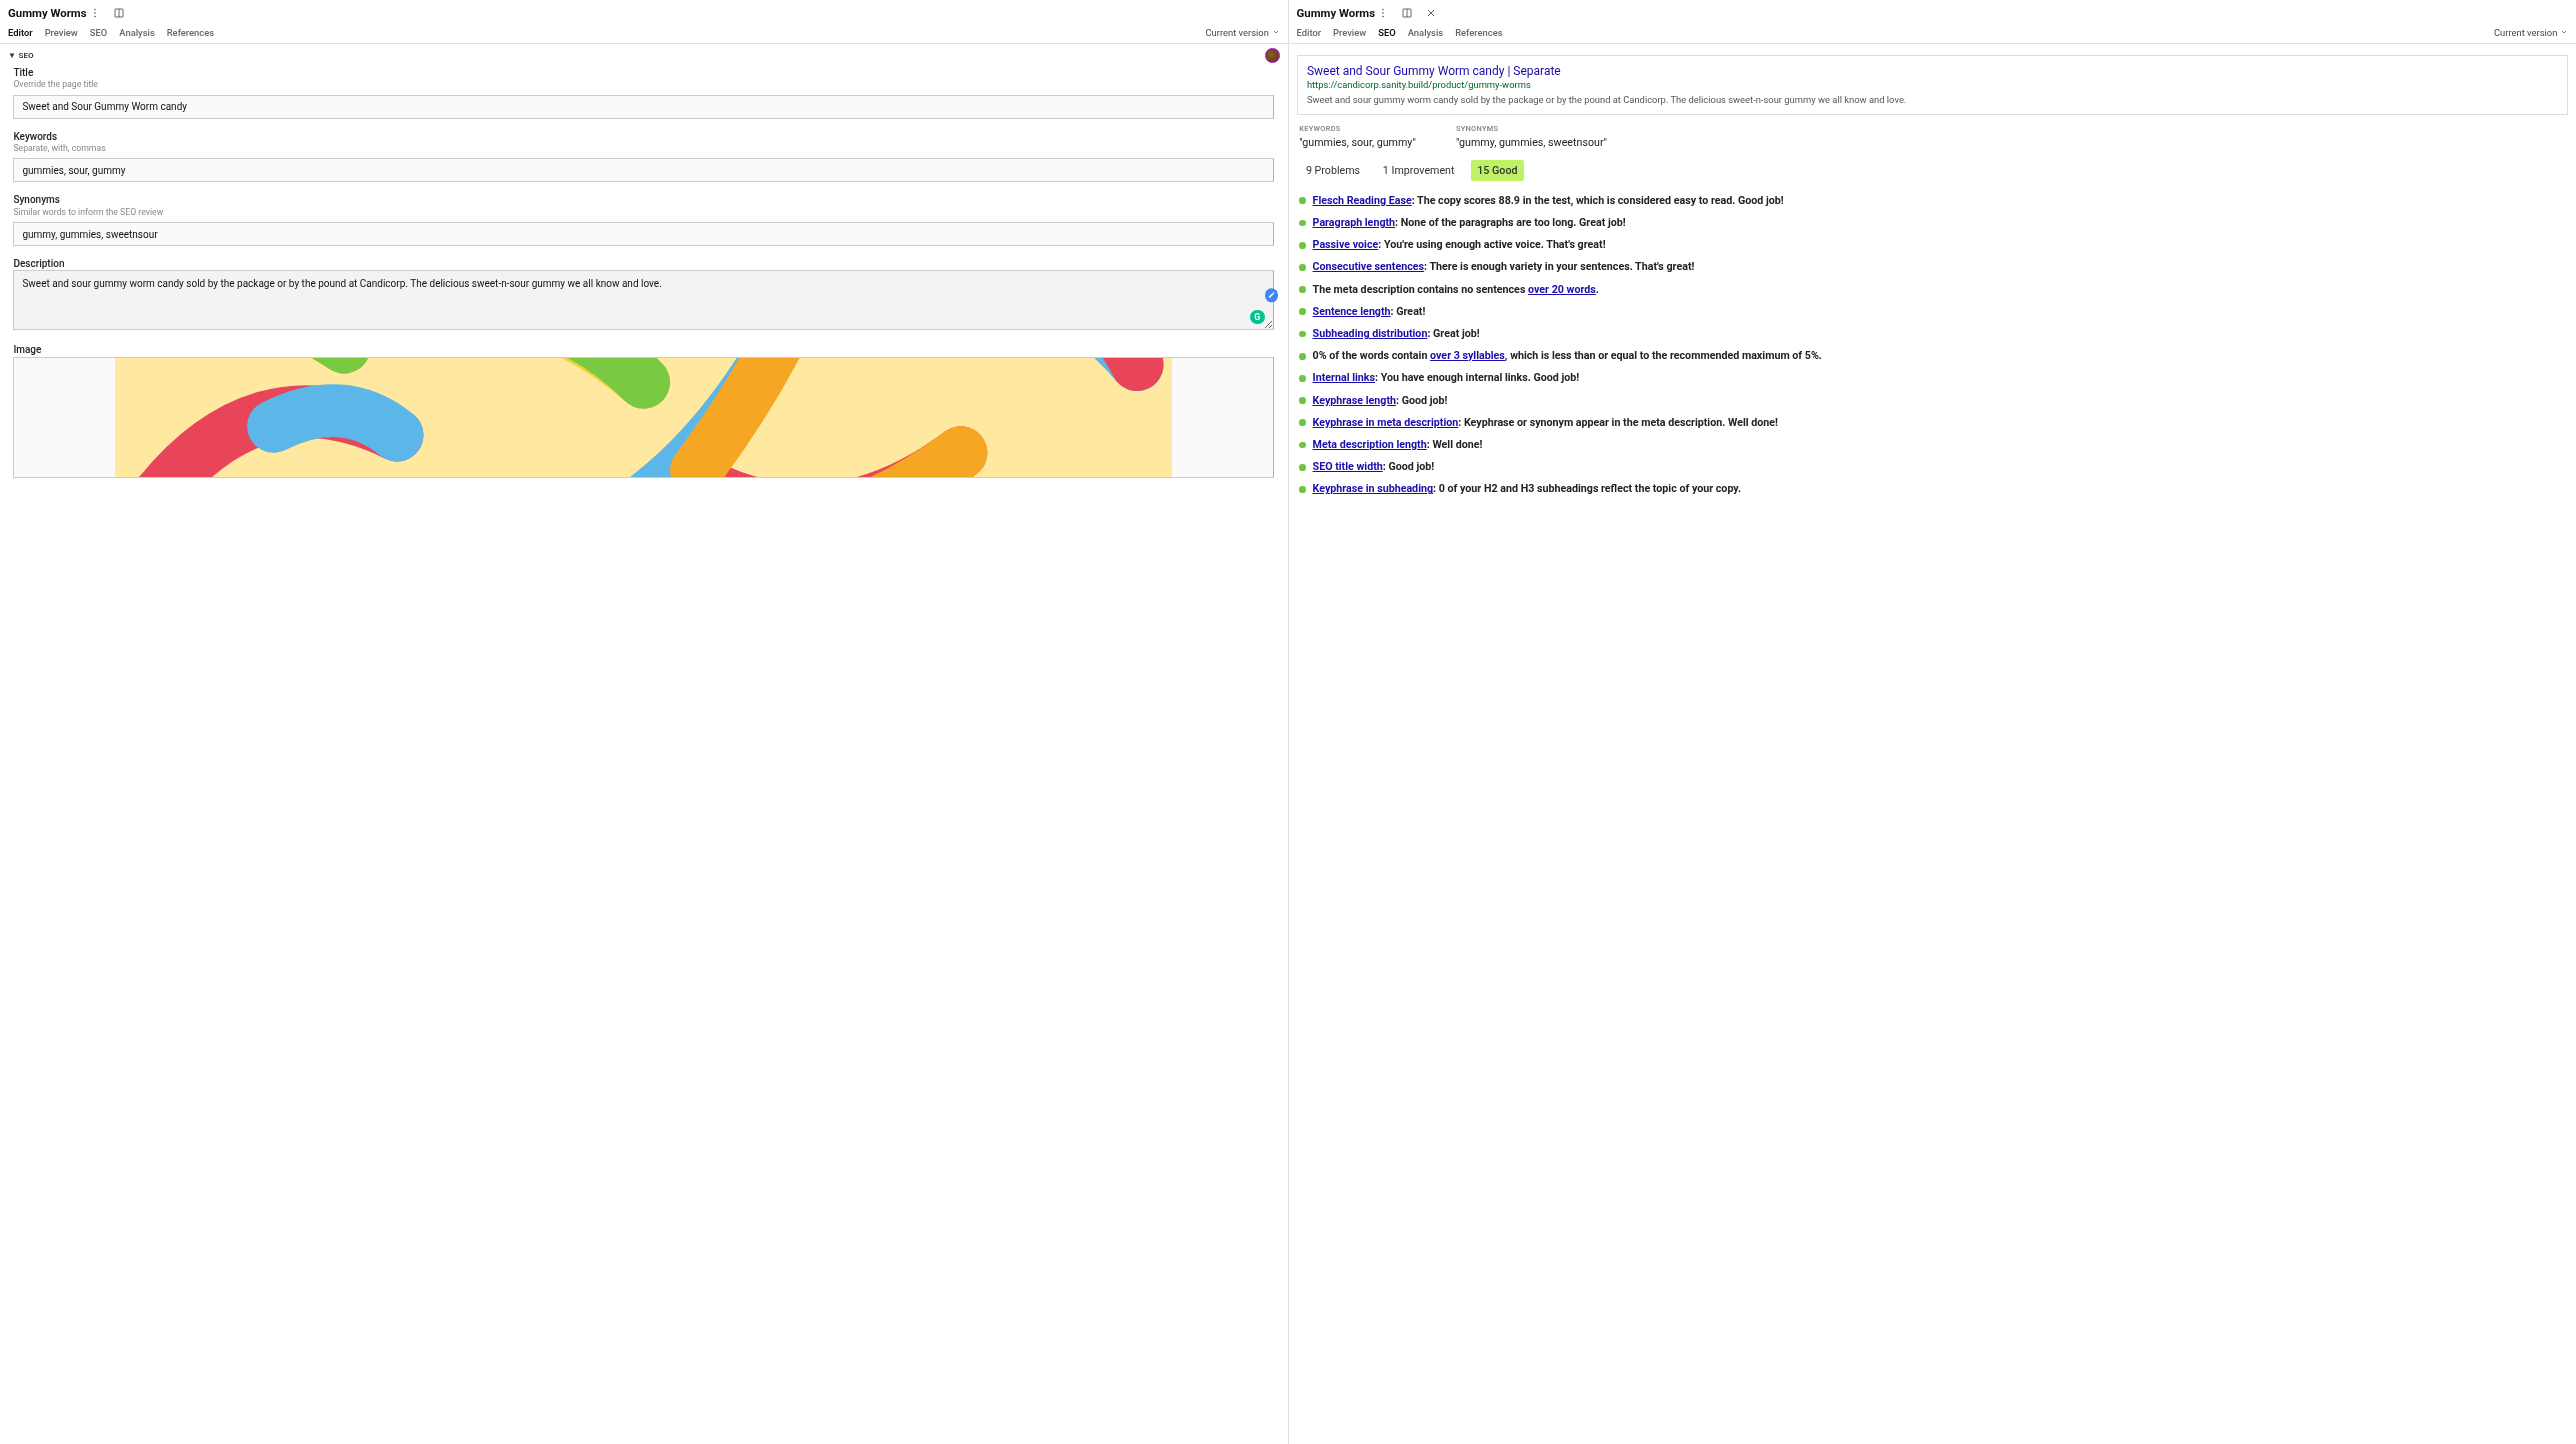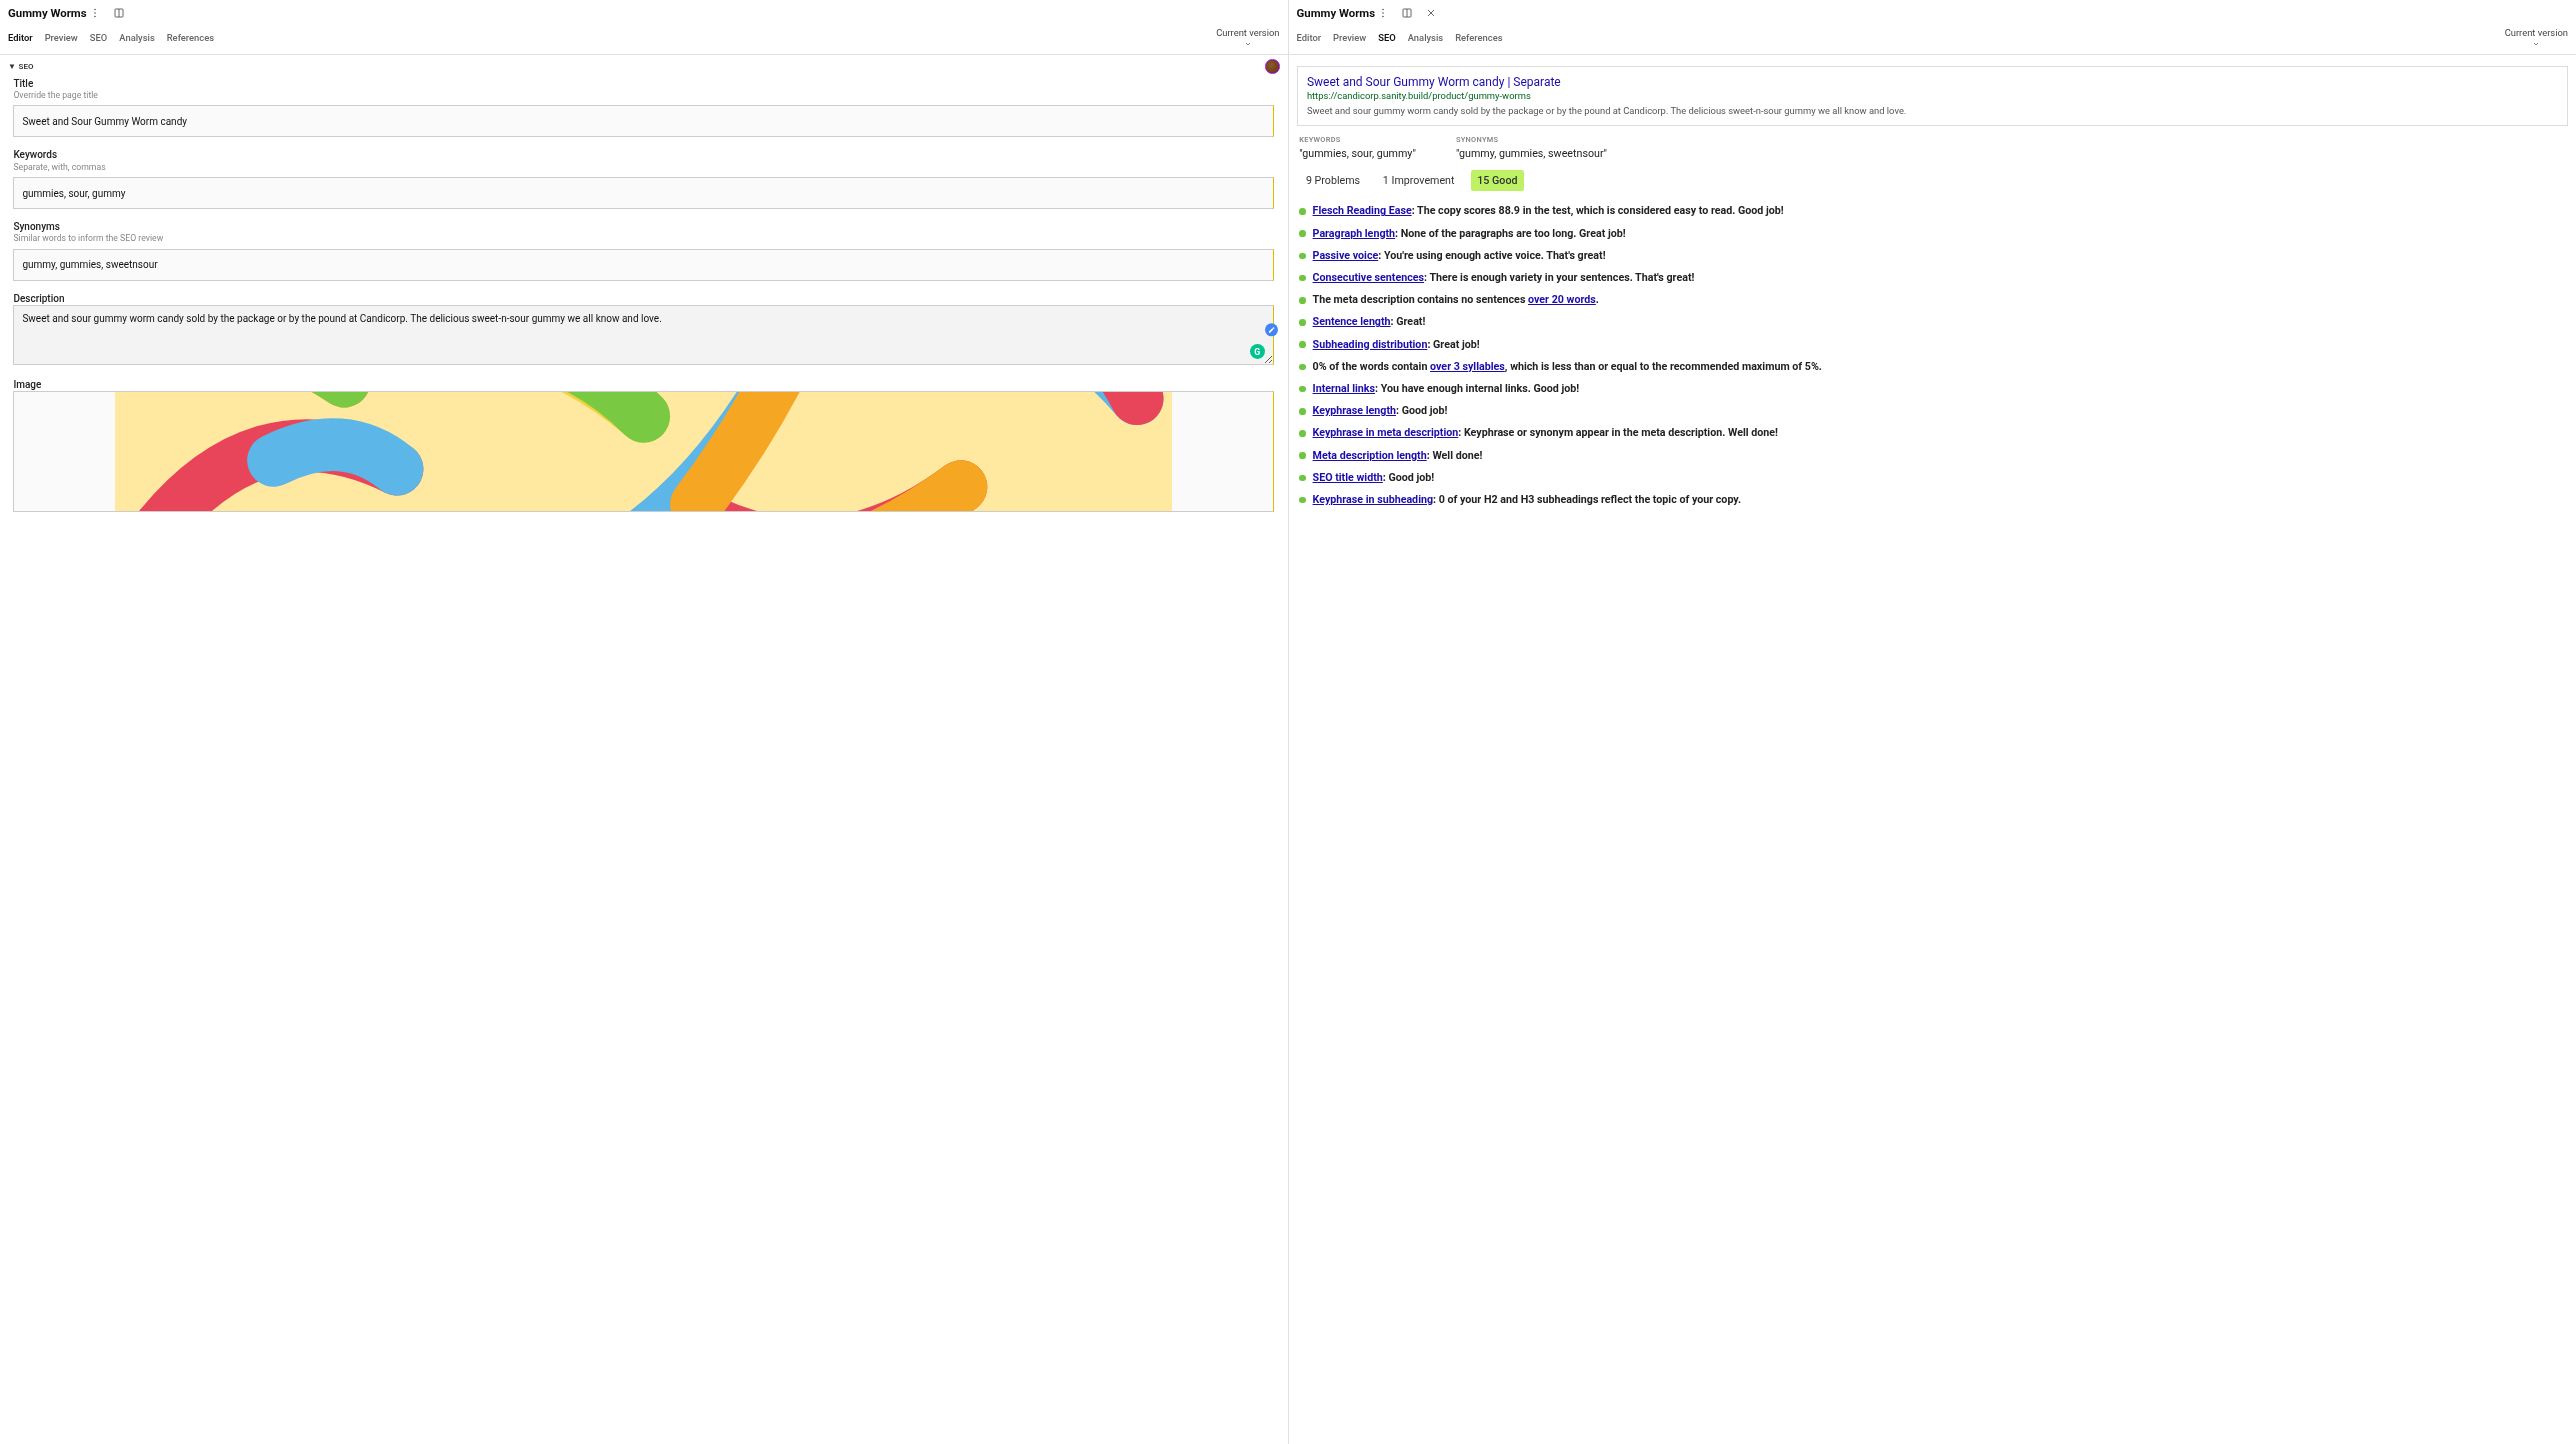--- a/index.html
+++ b/index.html
@@ -52,21 +52,20 @@
       font-weight: 500;
     }
     .tab.active { color: #111; font-weight: 600; }
     .version-select {
       font-size: 9.4px;
       color: #444;
       cursor: pointer;
       display: flex;
       align-items: center;
       gap: 2.7px;
-      flex-direction: column;
     }
     .content {
       flex: 1;
       overflow-y: auto;
       padding: 0;
     }
     
     .seo-header {
       display: flex;
       justify-content: space-between;
@@ -89,21 +88,21 @@
     .input, .textarea {
       width: 100%;
       padding: 6.7px 8px;
       font-size: 10px;
       border: 0.7px solid #ccc;
       border-right: 1.3px solid #e6b800;
       background: #fafafa;
       font-family: inherit;
       color: #111;
     }
-    .input { height: 32px; }
+    .input { height: 24px; }
     .textarea { height: 60px; resize: vertical; background: #f3f3f3;}
     .image-box {
       border: 0.7px solid #ccc;
       border-right: 1.3px solid #e6b800;
       padding: 0;
       height: 121px;
       background: #fafafa;
       display: flex;
       justify-content: center;
     }

